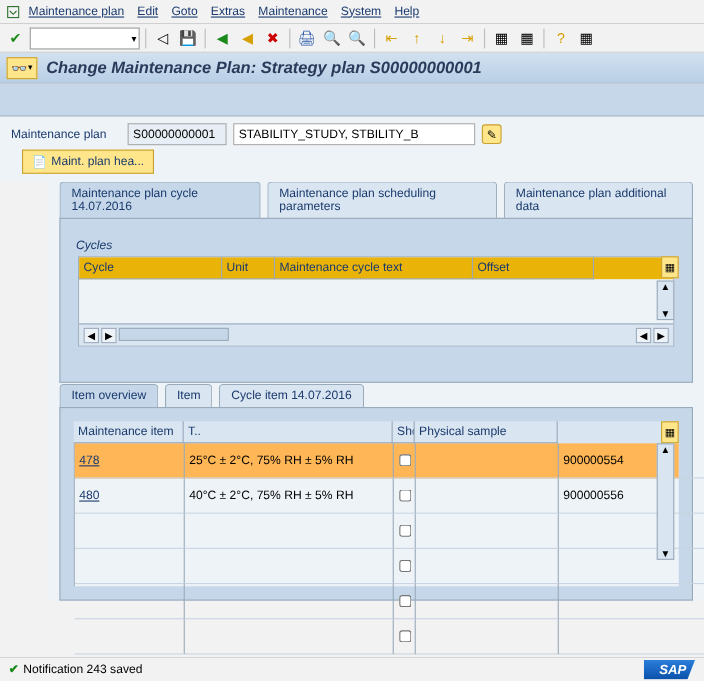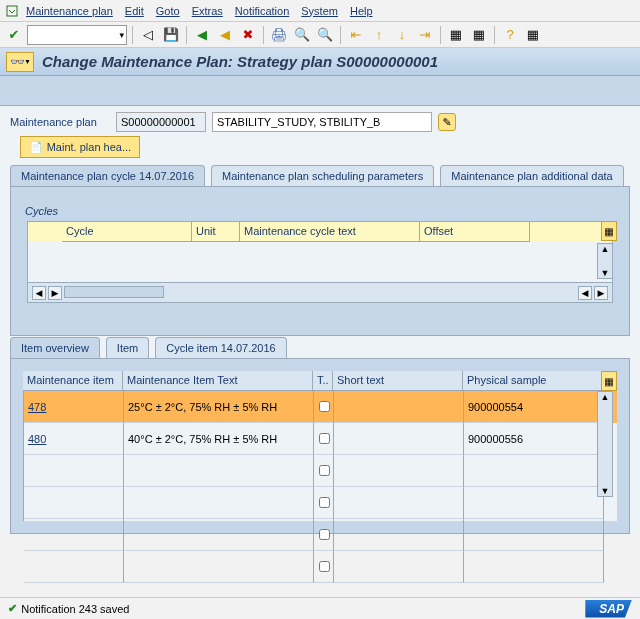--- a/index.html
+++ b/index.html
@@ -18,28 +18,28 @@
   .dropdown { width: 100px; height: 20px; border: 1px solid #999; background: #fff; display: flex; align-items: center; justify-content: flex-end; padding-right: 2px; }
   .title-bar { background: linear-gradient(#d2e1f0, #b8cfe6); height: 28px; display: flex; align-items: center; padding: 0 6px; border-bottom: 1px solid #9ab; }
   .title-btn { width: 28px; height: 20px; background: #ffe68a; border: 1px solid #c9a030; margin-right: 8px; display: flex; align-items: center; justify-content: center; font-size: 12px; }
   .title-text { font-weight: bold; font-style: italic; font-size: 15px; color: #2a3a5a; }
   .sub-header { height: 30px; background: #c5d7e8; border-bottom: 1px solid #9ab; }
   .form-row { display: flex; align-items: center; padding: 6px 10px 2px; background: #eef3f8; gap: 6px; }
   .form-label { width: 100px; color: #1a3a6e; }
   .field-ro { height: 20px; border: 1px solid #aaa; background: #e8eef5; padding: 2px 4px; display: flex; align-items: center; }
   .field-rw { height: 20px; border: 1px solid #aaa; background: #fff; padding: 2px 4px; display: flex; align-items: center; }
   .gold-btn { height: 22px; background: #ffe68a; border: 1px solid #c9a030; padding: 2px 8px; margin: 2px 10px; display: inline-flex; align-items: center; gap: 4px; font-size: 11px; color: #1a3a6e; }
-  .content { background: #eef3f8; padding: 0 10px; }
+  .content { background: #eef3f8; padding: 0 10px; margin-left: 44px; }
   .tabs { display: flex; gap: 6px; position: relative; top: 1px; }
   .tab { padding: 4px 10px; background: #d9e5f0; border: 1px solid #9ab; border-bottom: none; border-radius: 4px 4px 0 0; color: #1a3a6e; font-size: 11px; }
   .tab.active { background: #c5d7e8; border-bottom: 1px solid #c5d7e8; }
   .panel { border: 1px solid #9ab; background: #c5d7e8; padding: 10px 8px; position: relative; }
   .sub-label { color: #1a3a6e; margin: 8px 0 4px 6px; font-size: 11px; font-style: italic; }
   .grid { border: 1px solid #9ab; background: #eef3f8; margin: 0 4px; }
-  .grid-head { display: flex; background: #fef9c3; padding-left: 34px; }
+  .grid-head { display: flex; background: #eab308; }
   .grid-head .col { border-right: 1px solid #9ab; border-bottom: 1px solid #9ab; padding: 3px 4px; color: #1a3a6e; font-size: 11px; height: 20px; }
   .grid-body { height: 40px; background: #eef3f8; }
   .scroll-row { display: flex; align-items: center; justify-content: space-between; background: #d9e5f0; padding: 2px 4px; border-top: 1px solid #9ab; height: 20px; }
   .arrow-btn { width: 14px; height: 14px; background: #eef3f8; border: 1px solid #9ab; font-size: 9px; display: flex; align-items: center; justify-content: center; }
   .items-head { display: grid; grid-template-columns: 100px 190px 20px 130px 140px; background: #d9e5f0; }
   .items-head .col { border-right: 1px solid #9ab; border-bottom: 1px solid #9ab; padding: 3px 4px; color: #1a3a6e; font-size: 11px; height: 20px; overflow: hidden; white-space: nowrap; }
   .items-row { display: grid; grid-template-columns: 100px 190px 20px 130px 140px; height: 32px; }
   .items-row.sel { background: #ffb657; }
   .items-row .cell { border-right: 1px solid #9ab; border-bottom: 1px solid #c8d4e0; padding: 2px 4px; font-size: 11px; display: flex; align-items: center; overflow: hidden; white-space: nowrap; }
   .underline { text-decoration: underline; color: #1a3a6e; }
@@ -57,21 +57,21 @@
   <span class="menu-icon">
       <svg width="12" height="12" viewBox="0 0 12 12">
         <rect x="1" y="1" width="10" height="10" fill="none" stroke="#2a6e2a"></rect>
         <path d="M3 5 L6 8 L9 5" fill="none" stroke="#2a6e2a"></path>
       </svg>
     </span>
   <span class="menu-item"><span class="ul">Maintenance plan</span></span>
   <span class="menu-item"><span class="ul">Edit</span></span>
   <span class="menu-item"><span class="ul">Goto</span></span>
   <span class="menu-item"><span class="ul">Extras</span></span>
-  <span class="menu-item"><span class="ul">Notification</span></span>
+  <span class="menu-item"><span class="ul">Maintenance</span></span>
   <span class="menu-item"><span class="ul">System</span></span>
   <span class="menu-item"><span class="ul">Help</span></span>
 </div>
 
 <div class="toolbar">
   <span class="tb-btn green">✔</span>
   <div class="dropdown">
       <span style="font-size:9px">▾</span>
     </div>
   <span class="tb-sep"></span>
@@ -163,21 +163,20 @@
   </div>
   <div class="panel" style="height:176px;padding:12px 8px">
     <div class="grid-wrap">
       <div class="corner-icon">▦</div>
       <div class="side-scroll" style="top:20px">
           <span>▲</span>
           <span>▼</span>
         </div>
       <div class="items-head">
         <div class="col">Maintenance item</div>
-        <div class="col">Maintenance Item Text</div>
         <div class="col">T..</div>
         <div class="col">Short text</div>
         <div class="col">Physical sample</div>
       </div>
       <div id="items-rows" style="background:#eef3f8;border-left:1px solid #9ab;height:130px">
           <div class="items-row sel">
             <div class="cell">
               <span class="underline">478</span>
             </div>
             <div class="cell">25°C ± 2°C, 75% RH ± 5% RH</div>

